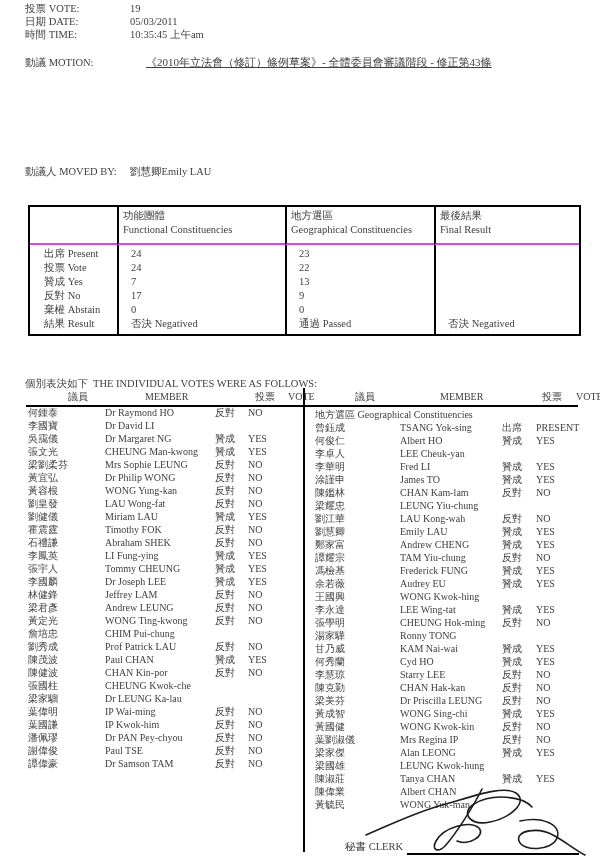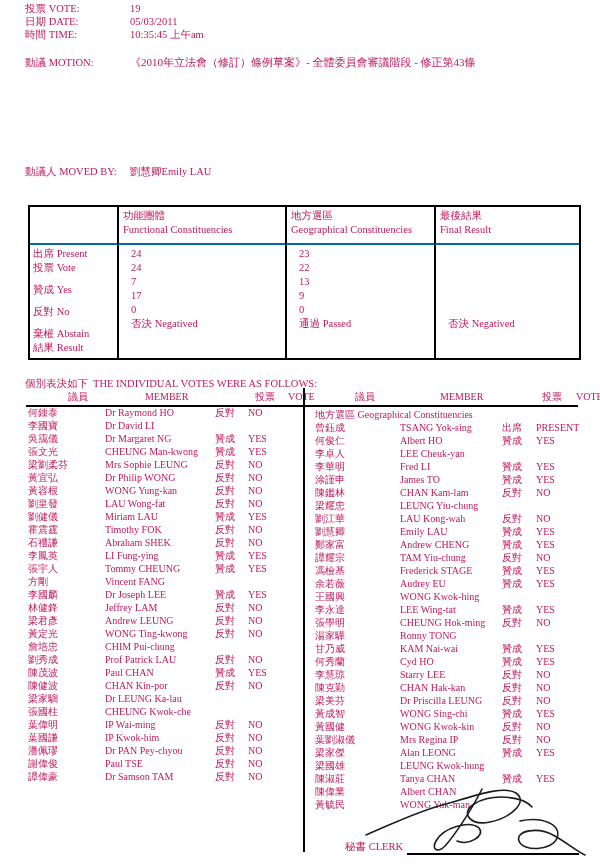--- a/index.html
+++ b/index.html
@@ -1,30 +1,30 @@
 <!DOCTYPE html>
 <html><head>
 <meta charset="utf-8">
 <title>Vote Record</title>
 <style>
   html,body{margin:0;padding:0;background:#e8e8e8;}
   .page{position:relative;width:600px;height:867px;background:#ffffff;
-        font-family:"Liberation Serif","DejaVu Serif",serif;color:#be185d;overflow:hidden;}
+        font-family:"Liberation Serif","DejaVu Serif",serif;color:#404040;overflow:hidden;}
   .abs{position:absolute;}
   .t10{font-size:10.5px;line-height:13px;white-space:nowrap;}
   .motion-val{width:452px;font-size:10.5px;line-height:13.5px;}
   .motion-zh{font-size:11px;line-height:15px;}
   
   .summary{position:absolute;left:28px;top:205px;width:549px;border:2px solid #000;
            display:grid;grid-template-columns:87px 168px 149px 145px;font-size:10.5px;}
-  .sum-h{border-bottom:2px solid #0369a1;padding:2px 4px 6px 4px;line-height:14px;}
+  .sum-h{border-bottom:2px solid #d946ef;padding:2px 4px 6px 4px;line-height:14px;}
   .sum-b{padding:2px 0 3px 0;line-height:14px;}
   .bl{border-left:2px solid #000;}
-  .sline{white-space:nowrap;padding-left:3px;}
-  .sline.ind{margin-top:8px;}
+  .sline{white-space:nowrap;padding-left:14px;}
+  .sline.ind{}
   .vline{white-space:nowrap;padding-left:12px;min-height:14px;}
   
   .votes-col{position:absolute;top:390px;width:276px;font-size:10px;}
   .vh{display:flex;height:16px;line-height:13px;padding-left:40px;}
   .vsec{height:13px;line-height:13px;white-space:nowrap;margin-top:2px;}
   .mrow{display:flex;height:13px;line-height:13px;white-space:nowrap;}
   .c-zh{width:77px;flex:none;}
   .c-en{width:110px;flex:none;}
   .c-vzh{width:33px;flex:none;}
   .c-ven{flex:1;}
@@ -40,21 +40,21 @@
 <div class="page">
 
   <span class="abs t10" style="left:25px;top:2px;">投票 VOTE:</span>
   <span class="abs t10" style="left:130px;top:2px;">19</span>
   <span class="abs t10" style="left:25px;top:15px;text-align:center;">日期 DATE:</span>
   <span class="abs t10" style="left:130px;top:15px;">05/03/2011</span>
   <span class="abs t10" style="left:25px;top:28px;">時間 TIME:</span>
   <span class="abs t10" style="left:130px;top:28px;">10:35:45 上午am</span>
 
   <span class="abs t10" style="left:25px;top:56px;">動議 MOTION:</span>
-  <div class="abs motion-val" style="left:130px;top:55px;">
+  <div class="abs motion-val" style="left:146px;top:55px;text-decoration:underline;">
     <div class="motion-zh">《2010年立法會（修訂）條例草案》- 全體委員會審議階段 - 修正第43條</div>
   </div>
 
   <span class="abs t10" style="left:25px;top:165px;">動議人 MOVED BY:</span>
   <span class="abs t10" style="left:130px;top:165px;">劉慧卿Emily LAU</span>
 
   <div class="summary">
     <div class="sum-h"></div>
     <div class="sum-h bl">
       <div>功能團體</div>
@@ -201,26 +201,20 @@
     <span class="c-ven">YES</span>
   </div>
 
   <div class="mrow">
     <span class="c-zh">張宇人</span>
     <span class="c-en">Tommy CHEUNG</span>
     <span class="c-vzh">贊成</span>
     <span class="c-ven">YES</span>
   </div>
 
-  <div class="mrow">
-    <span class="c-zh">方剛</span>
-    <span class="c-en">Vincent FANG</span>
-    <span class="c-vzh"></span>
-    <span class="c-ven"></span>
-  </div>
 
   <div class="mrow">
     <span class="c-zh">李國麟</span>
     <span class="c-en">Dr Joseph LEE</span>
     <span class="c-vzh">贊成</span>
     <span class="c-ven">YES</span>
   </div>
 
   <div class="mrow">
     <span class="c-zh">林健鋒</span>
@@ -266,29 +260,29 @@
   </div>
 
   <div class="mrow">
     <span class="c-zh">陳健波</span>
     <span class="c-en">CHAN Kin-por</span>
     <span class="c-vzh">反對</span>
     <span class="c-ven">NO</span>
   </div>
 
   <div class="mrow">
+    <span class="c-zh">張國柱</span>
+    <span class="c-en">CHEUNG Kwok-che</span>
+    <span class="c-vzh"></span>
+    <span class="c-ven"></span>
+  </div>
+
+  <div class="mrow">
     <span class="c-zh">梁家騮</span>
     <span class="c-en">Dr LEUNG Ka-lau</span>
-    <span class="c-vzh"></span>
-    <span class="c-ven"></span>
-  </div>
-
-  <div class="mrow">
-    <span class="c-zh">張國柱</span>
-    <span class="c-en">CHEUNG Kwok-che</span>
     <span class="c-vzh"></span>
     <span class="c-ven"></span>
   </div>
 
   <div class="mrow">
     <span class="c-zh">葉偉明</span>
     <span class="c-en">IP Wai-ming</span>
     <span class="c-vzh">反對</span>
     <span class="c-ven">NO</span>
   </div>
@@ -404,21 +398,21 @@
 
   <div class="mrow">
     <span class="c-zh">譚耀宗</span>
     <span class="c-en">TAM Yiu-chung</span>
     <span class="c-vzh">反對</span>
     <span class="c-ven">NO</span>
   </div>
 
   <div class="mrow">
     <span class="c-zh">馮檢基</span>
-    <span class="c-en">Frederick STAGE</span>
+    <span class="c-en">Frederick FUNG</span>
     <span class="c-vzh">贊成</span>
     <span class="c-ven">YES</span>
   </div>
 
   <div class="mrow">
     <span class="c-zh">余若薇</span>
     <span class="c-en">Audrey EU</span>
     <span class="c-vzh">贊成</span>
     <span class="c-ven">YES</span>
   </div>

